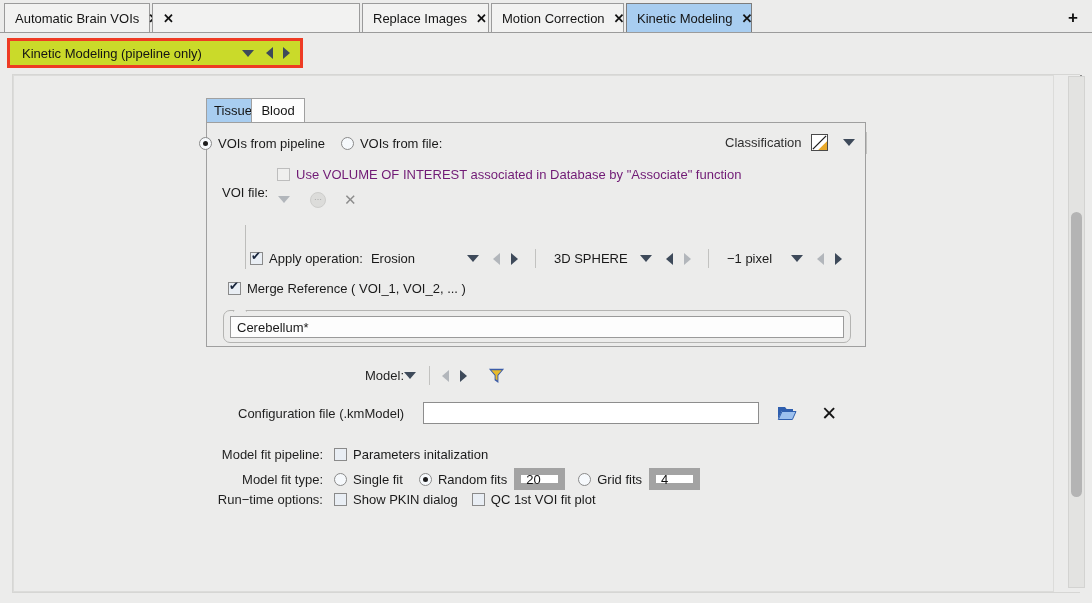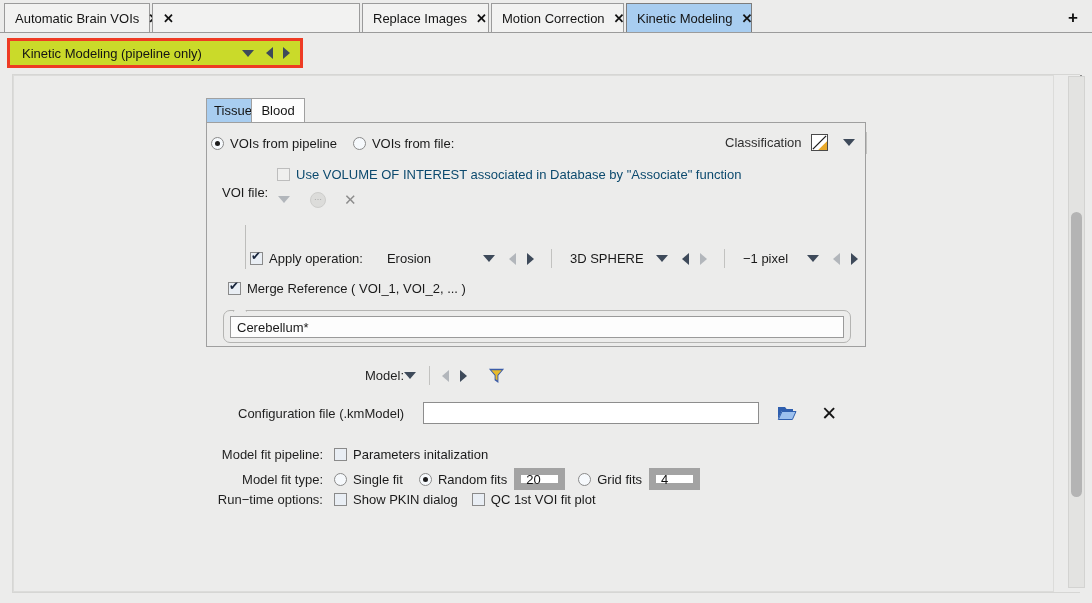--- a/index.html
+++ b/index.html
@@ -176,21 +176,21 @@
     display: inline-block; position: relative; cursor: pointer;
     flex: none;
   }
   .chk.on::after {
     content: "\2714";
     position: absolute; left: 0px; top: -3px;
     font-size: 12px; color: #16233a; line-height: 13px;
   }
   .chk.dis { border-color: #bdbdbd; background: #efefee; }
   .lbl { margin-left: 6px; font-size: 13px; color: #1a1a1a; white-space: nowrap; }
-  .lbl.dis { color: #0c4a6e; }
+  .lbl.dis { color: #701a75; }
 
   .sep-v { width: 1px; height: 19px; background: #c2c2c0; }
 
   
   .class-swatch {
     width: 17px; height: 17px; border: 1px solid #4a4a4a; background: #fff;
     position: relative; overflow: hidden; cursor: pointer; flex: none;
   }
 
   
@@ -328,21 +328,21 @@
 
   <div class="subtab active" style="left:206px;top:98px;width:44px;">
     <span>Tissue</span>
   </div>
   <div class="subtab" style="left:251px;top:98px;width:43px;">
     <span>Blood</span>
   </div>
 
   <div class="groupbox"></div>
 
-  <div class="row" style="left:211px;top:136px;">
+  <div class="row" style="left:199px;top:136px;">
     <span class="radio on"></span>
     <span class="lbl">VOIs from pipeline</span>
     <span class="radio" style="margin-left:16px;"></span>
     <span class="lbl">VOIs from file:</span>
   </div>
 
   <div class="row" style="left:725px;top:134px;">
     <span class="lbl" style="margin-left:0;color:#2f2f2f;">Classification</span>
     <span class="class-swatch" style="margin-left:9px;">
       <svg viewBox="0 0 17 17" width="15" height="15">
@@ -368,21 +368,21 @@
     <span class="x-glyph" style="margin-right:4px;">✕</span>
   </div>
 
   <div class="apply-rule"></div>
 
 
   <div class="row" style="left:250px;top:249px;">
     <span class="chk on"></span>
     <span class="lbl">Apply operation:</span>
 
-    <span class="lbl" style="margin-left:24px;width:96px;">Erosion</span>
+    <span class="lbl" style="margin-left:8px;width:96px;">Erosion</span>
     <span class="tri-down"></span>
     <span class="tri-left tri-dis" style="margin-left:14px;"></span>
     <span class="tri-right" style="margin-left:11px;"></span>
 
     <span class="sep-v" style="margin-left:17px;"></span>
 
     <span class="lbl" style="margin-left:18px;width:86px;">3D SPHERE</span>
     <span class="tri-down"></span>
     <span class="tri-left" style="margin-left:14px;"></span>
     <span class="tri-right tri-dis" style="margin-left:11px;"></span>

